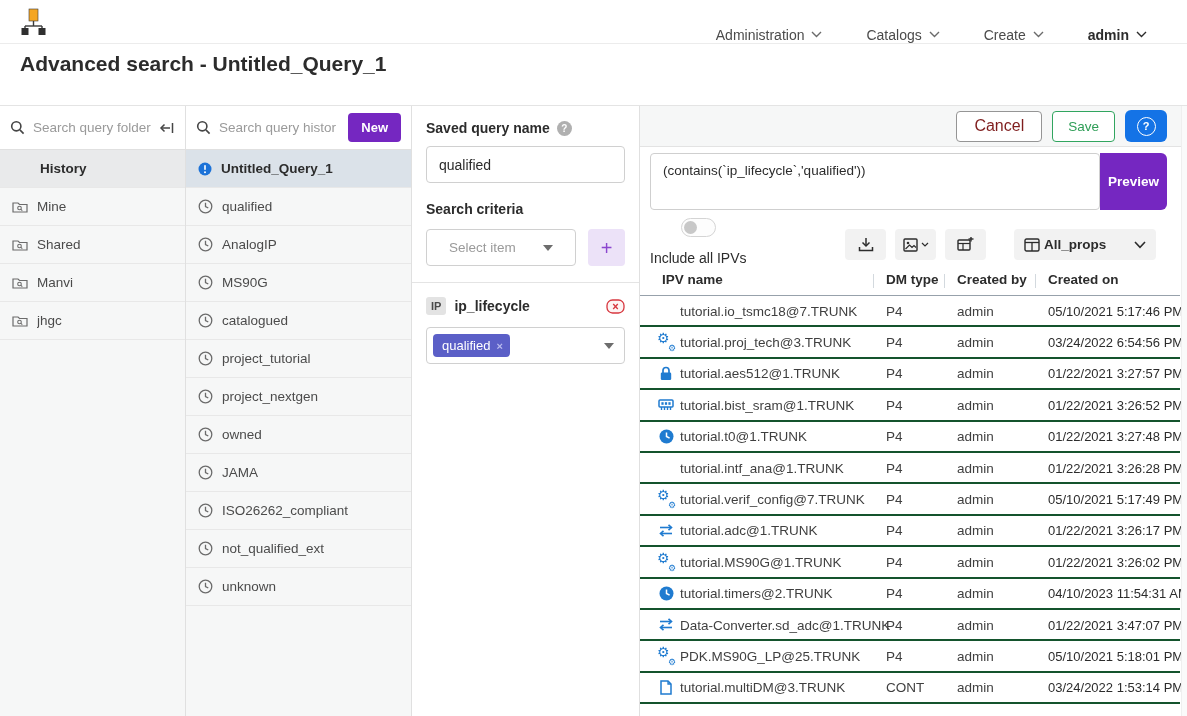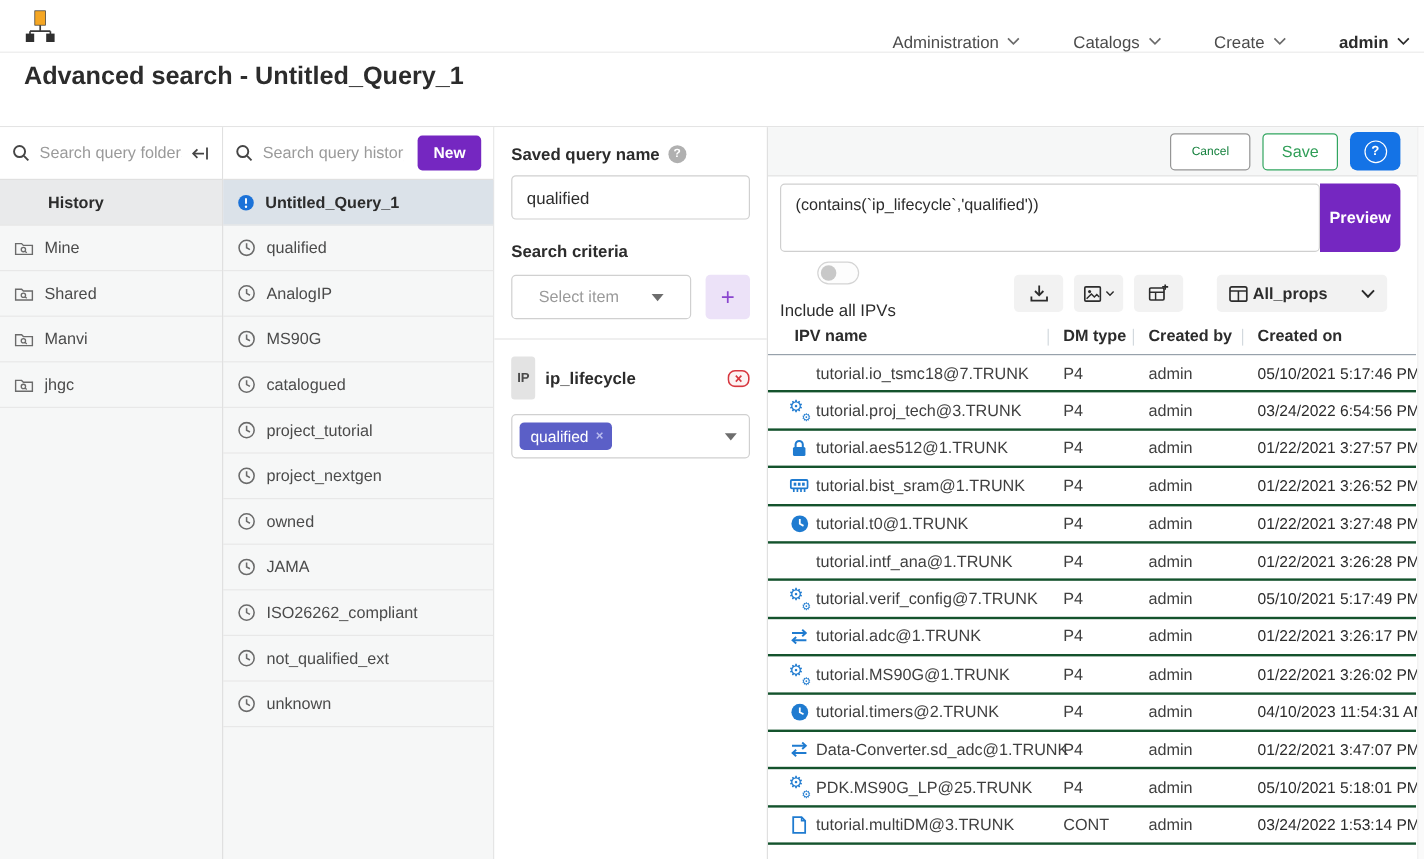--- a/index.html
+++ b/index.html
@@ -4,21 +4,21 @@
 <style>
   * { box-sizing: border-box; margin: 0; padding: 0; }
   html,body { width:1187px; height:716px; overflow:hidden; background:#fff;
               font-family:"Liberation Sans", sans-serif; }
   .app { position:relative; width:1187px; height:716px; background:#fff; overflow:hidden; }
 
   
   .topbar { position:absolute; top:0; left:0; right:0; height:44px; background:#fff;
             border-bottom:1px solid #ececec; display:flex; align-items:center; }
   .logo { margin-left:20px; width:26px; height:28px; }
-  .nav { margin-left:auto; display:flex; align-items:center; gap:44px; padding-right:12px;margin-top:26px; }
+  .nav { margin-left:auto; display:flex; align-items:center; gap:44px; padding-right:40px;margin-top:26px; }
   .nav-item { display:flex; align-items:center; gap:7px; font-size:14px; color:#4b4b4b; cursor:pointer; }
   .nav-item.bold { font-weight:bold; color:#2c2c2c; }
 
   
   .page-title { position:absolute; top:52px; left:20px; font-size:21px; font-weight:bold; color:#2c2c2c; }
 
   
   .main { position:absolute; top:105px; left:0; right:0; bottom:0; border-top:1px solid #e4e4e4; }
 
   .col-folders { position:absolute; left:0; top:0; width:185px; height:611px; background:#f6f7f7; }
@@ -55,35 +55,35 @@
   .select-box { flex:1; height:37px; border:1px solid #d0d0d0; border-radius:4px; background:#fff;
                 display:flex; align-items:center; padding:0 22px; cursor:pointer; }
   .select-box .ph { color:#9a9a9a; font-size:13.5px; flex:1; }
   .tri-down { width:0; height:0; border-left:5px solid transparent; border-right:5px solid transparent;
               border-top:6px solid #6d6d6d; }
   .btn-plus { width:37px; height:37px; border:none; border-radius:4px; background:#ece2f8;
               color:#8b46cf; font-size:20px; line-height:1; cursor:pointer; }
   .form-divider { margin:16px -14px 0 -14px; border:none; border-top:1px solid #e4e4e4; }
   .crit-head { margin-top:14px; display:flex; align-items:center; gap:8px; }
   .type-badge { background:#e3e3e3; color:#4a4a4a; font-size:11px; font-weight:bold;
-                border-radius:3px; padding:12px 5px; }
+                border-radius:3px; padding:3px 5px; }
   .crit-name { font-size:14px; font-weight:bold; color:#2c2c2c; flex:1; }
   .tag-select { margin-top:12px; height:37px; border:1px solid #d0d0d0; border-radius:4px;
                 display:flex; align-items:center; padding:0 10px 0 6px; cursor:pointer; }
   .chip { background:#5b5fc7; color:#fff; font-size:13px; border-radius:4px; padding:4px 7px 4px 9px;
           display:flex; align-items:center; gap:6px; }
   .chip .x { color:#b9bbee; font-size:11px; font-weight:bold; cursor:pointer; }
   .tag-select .tri-down { margin-left:auto; }
 
   
   .actions-bar { position:absolute; top:0; left:0; right:0; height:41px; background:#f6f7f7;
                  border-bottom:1px solid #e3e3e3; display:flex; align-items:center;
                  justify-content:flex-end; gap:10px; padding-right:20px; }
   .btn-cancel { height:31px; padding:0 17px; background:#fff; border:1px solid #959595; border-radius:4px;
-                font-size:10px; color:#15803d; cursor:pointer; font-family:"Liberation Sans",sans-serif; }
+                font-size:16px; color:#7f1d1d; cursor:pointer; font-family:"Liberation Sans",sans-serif; }
   .btn-save { height:31px; padding:0 15px; background:#fff; border:1px solid #31a55f; border-radius:4px;
               font-size:13.5px; color:#2f9e57; cursor:pointer; font-family:"Liberation Sans",sans-serif; }
   .btn-help { width:42px; height:32px; background:#1473e6; border:none; border-radius:6px;
               display:flex; align-items:center; justify-content:center; cursor:pointer; }
   .btn-help .q { width:19px; height:19px; border:1.8px solid #fff; border-radius:50%; color:#fff;
                  font-size:11px; font-weight:bold; display:flex; align-items:center; justify-content:center; }
 
   .expr-box { position:absolute; top:47px; left:10px; width:450px; height:57px; background:#fff;
               border:1px solid #cfcfcf; border-radius:4px; padding:9px 12px; font-size:13.5px;
               color:#2c2c2c; }

